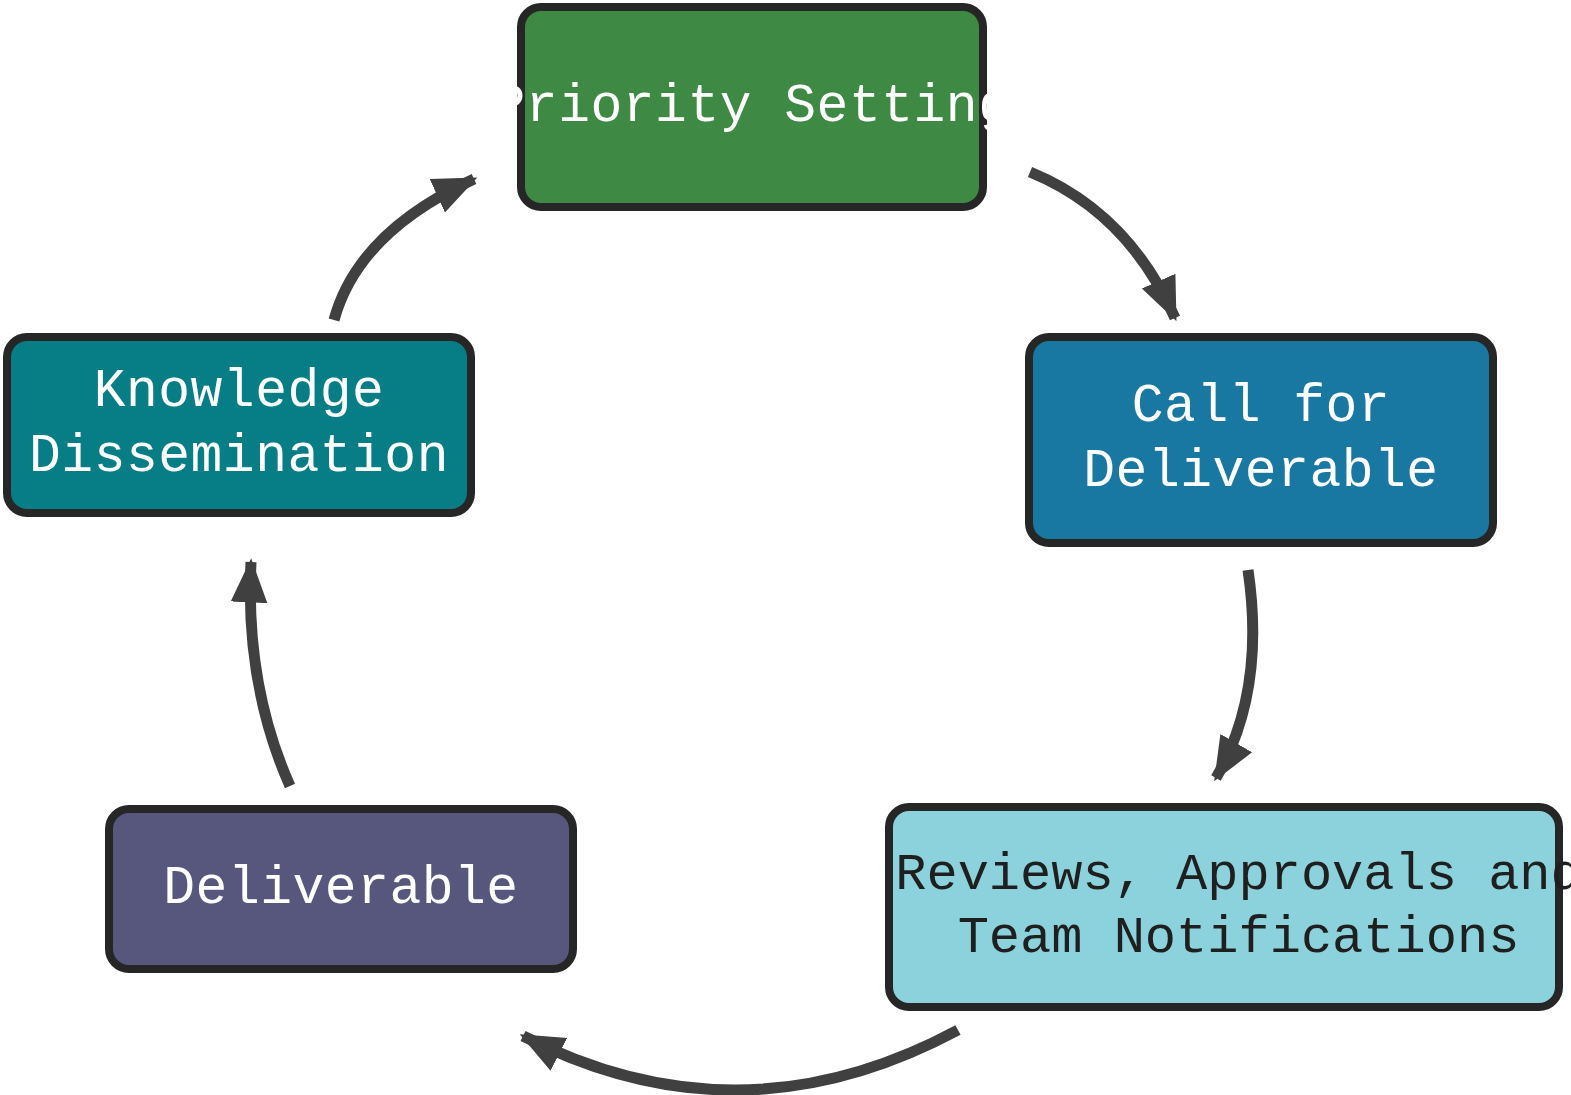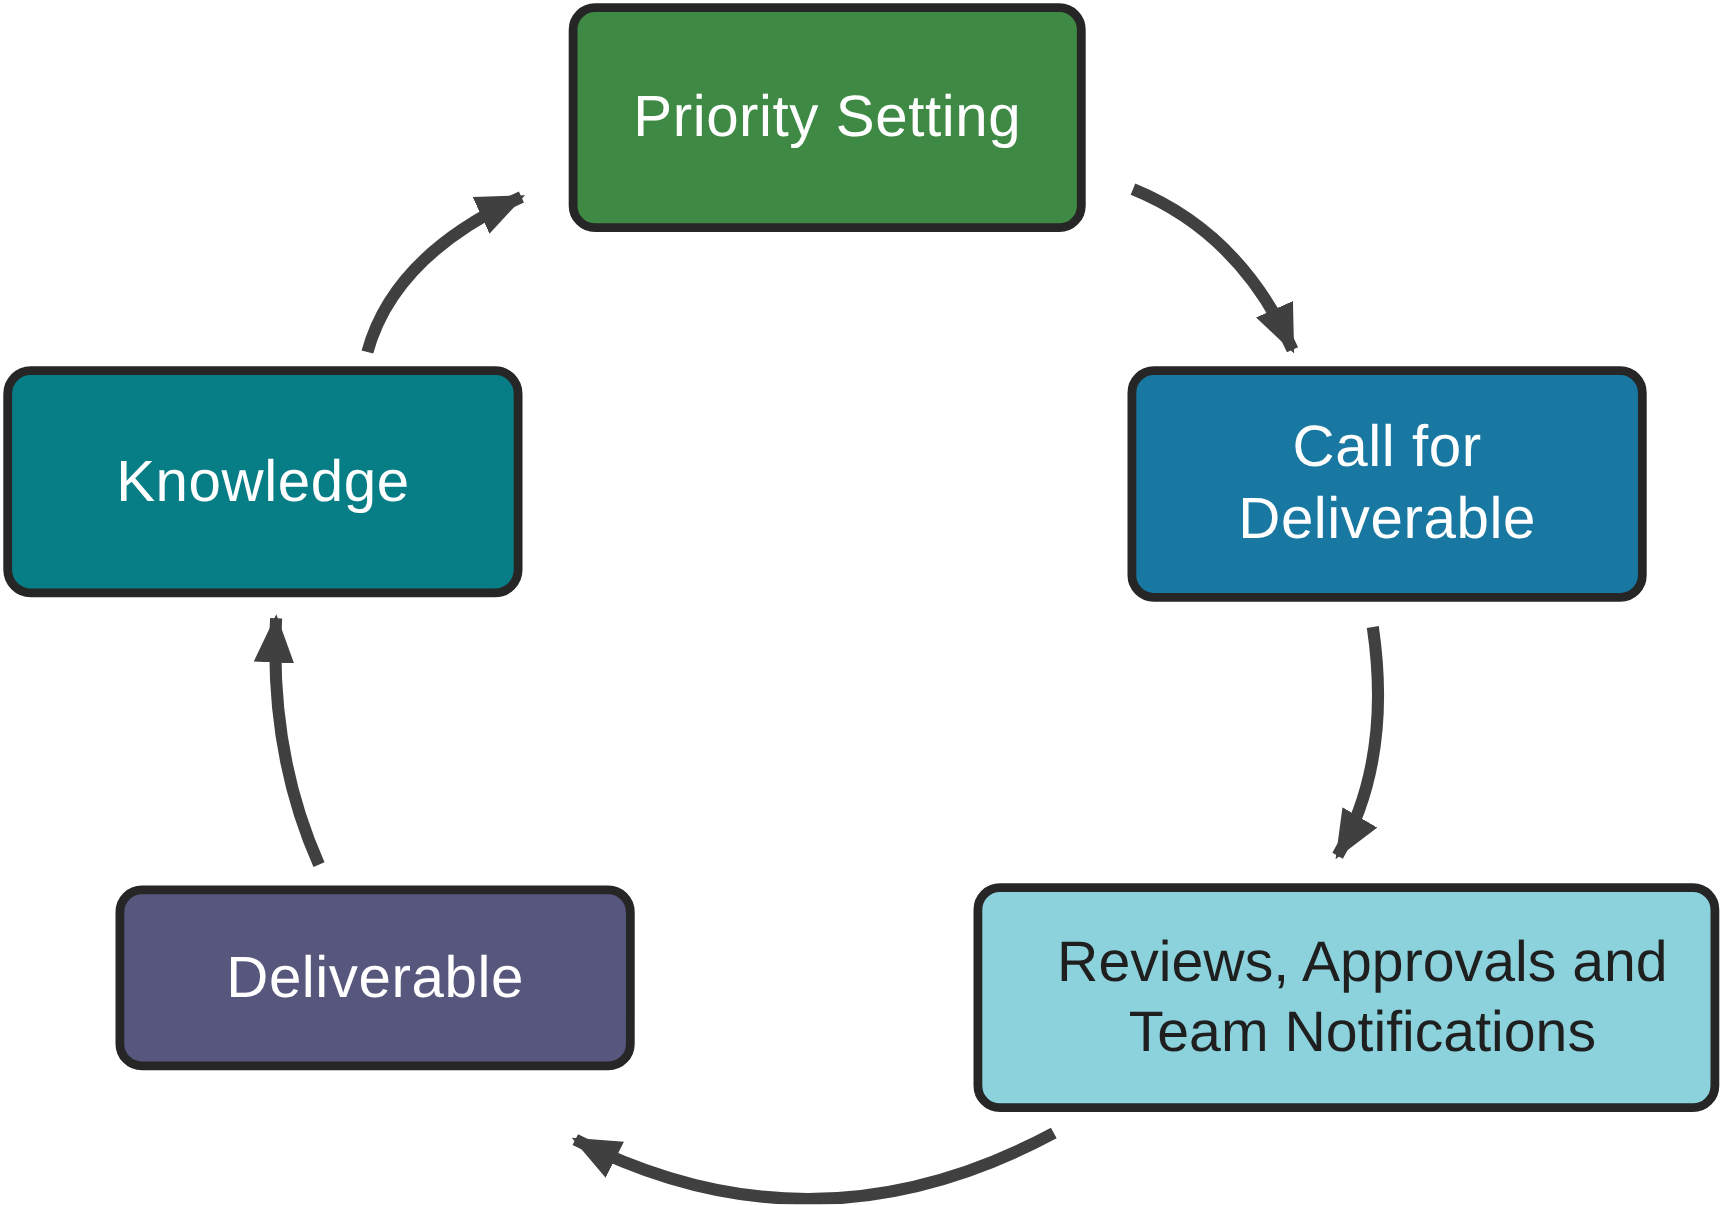--- a/index.html
+++ b/index.html
@@ -29,32 +29,33 @@
     border: 8px solid #262626;
     border-radius: 24px;
     display: flex;
     flex-direction: column;
     align-items: center;
     justify-content: center;
     text-align: center;
     line-height: 1.22;
     font-size: 53px;
     letter-spacing: 0.5px;
+    font-family: Liberation Mono, monospace;
   }
   .node-line {
     display: block;
     white-space: nowrap;
   }
   .node-priority        { left: 517px;  top: 3px;   width: 470px; height: 208px; }
   .node-call            { left: 1025px; top: 333px; width: 472px; height: 214px; }
   .node-reviews         { left: 885px;  top: 803px; width: 678px; height: 208px;
                           font-size: 52px; letter-spacing: 0px;
                           font-stretch: condensed; padding-left: 29px; }
   .node-deliverable     { left: 105px;  top: 805px; width: 472px; height: 168px; }
-  .node-knowledge       { left: 3px;    top: 333px; width: 472px; height: 210px; border-radius: 25px; }
+  .node-knowledge       { left: 3px;    top: 333px; width: 472px; height: 184px; }
 </style>
 </head>
 <body>
 
 <div class="canvas">
 
   <svg class="arrows-layer" width="1571" height="1095" viewBox="0 0 1571 1095" aria-hidden="true">
     <defs>
       <marker id="ah" markerWidth="4" markerHeight="4" viewBox="0 0 12 10" refX="11" refY="5" orient="auto" markerUnits="strokeWidth">
         <path class="arrow-head" d="M0,0 L12,5 L0,10 Z" fill="#404040"></path>
@@ -81,15 +82,16 @@
     <span class="node-line">Reviews, Approvals and</span>
     <span class="node-line">Team Notifications</span>
   </div>
 
   <div class="node node-deliverable" style="background: rgb(87, 87, 125); color: rgb(255, 255, 255); border-color: rgb(38, 38, 38);">
     <span class="node-line">Deliverable</span>
   </div>
 
   <div class="node node-knowledge" style="background: rgb(7, 126, 134); color: rgb(255, 255, 255); border-color: rgb(38, 38, 38);">
     <span class="node-line">Knowledge</span>
+    <span class="node-line">Dissemination</span>
   </div>
 
 </div>
 
 </body></html>

